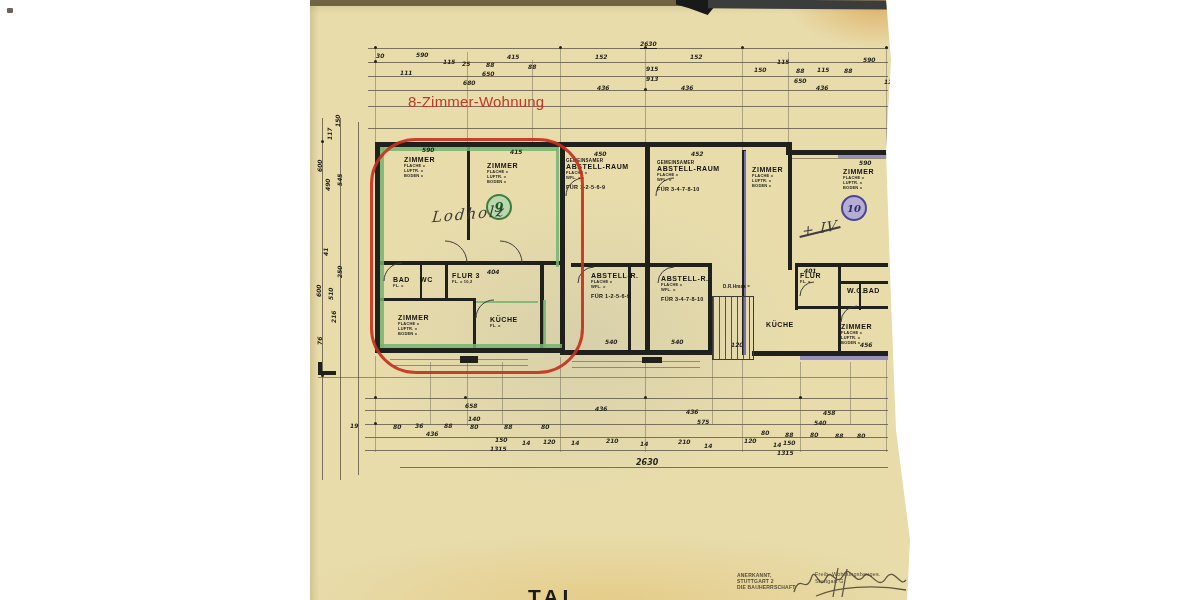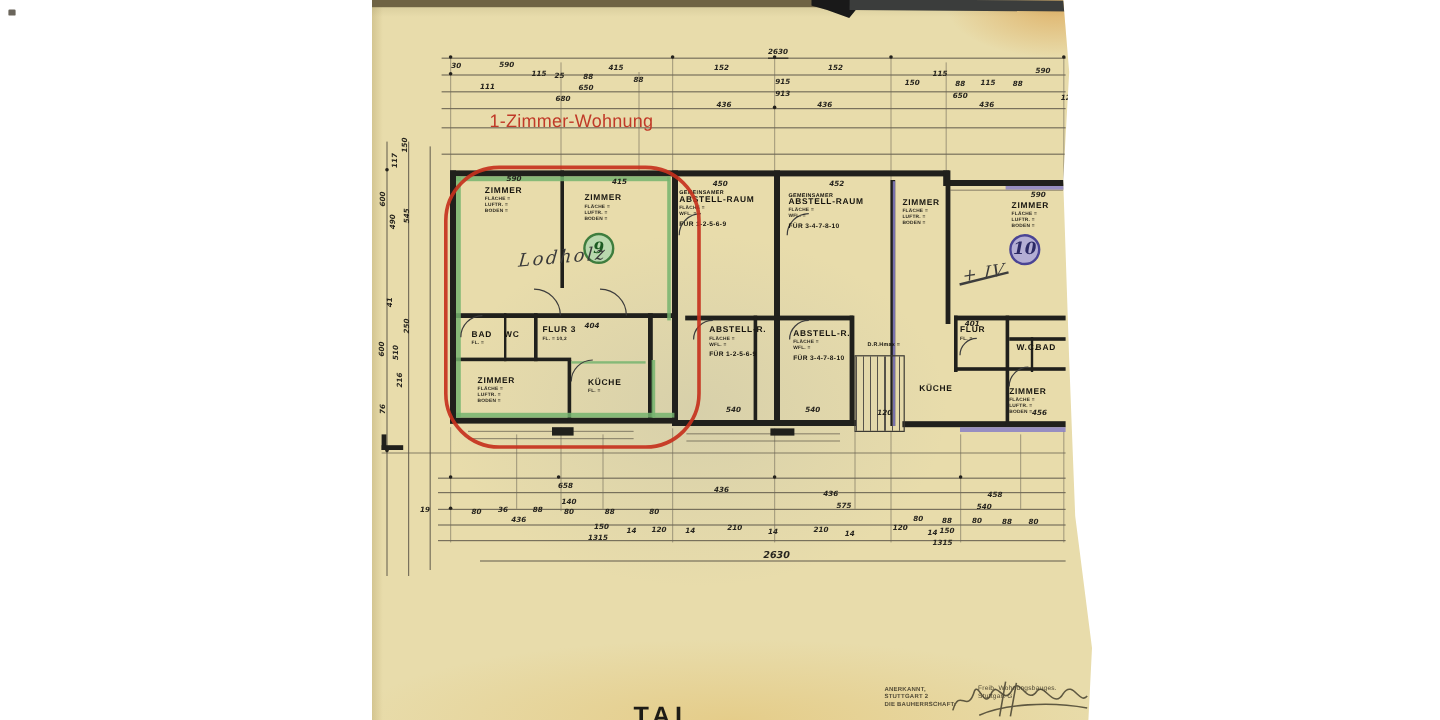--- a/index.html
+++ b/index.html
@@ -39,21 +39,21 @@
   .room .fur{font-size:5.5px;font-weight:bold;margin-top:3px;letter-spacing:.3px;}
   .dim{position:absolute;font-size:6px;font-weight:bold;font-style:italic;color:#26241e;font-family:"DejaVu Sans",sans-serif;white-space:nowrap;}
   .dim.rot{transform:rotate(-90deg);transform-origin:left top;}
   .dim.und{border-bottom:1px solid #26241e;padding-bottom:.5px;}
   
   .redrect{position:absolute;left:60px;top:138px;width:208px;height:230px;border:3px solid rgba(197,49,29,.92);border-radius:46px;}
   .redlabel{position:absolute;left:98px;top:93px;font-size:15px;color:#c03a28;letter-spacing:.2px;}
   .circ{position:absolute;width:22px;height:22px;border-radius:50%;display:flex;align-items:center;justify-content:center;
     font-family:"DejaVu Serif",serif;font-style:italic;font-weight:bold;}
   .circ.green{left:176px;top:194px;background:#b9d8ae;border:2px solid #3e7d3e;color:#1c5a22;font-size:13px;}
-  .circ.purple{left:531px;top:195px;background:#b4aed4;border:2px solid #4a4494;color:#2c2a66;font-size:14px;}
+  .circ.purple{left:531px;top:195px;background:#b4aed4;border:2px solid #4a4494;color:#2c2a66;font-size:10px;}
   .hw{position:absolute;font-family:"DejaVu Serif",serif;font-style:italic;color:#3a3a3a;white-space:nowrap;}
   .hw.name{left:122px;top:205px;font-size:15px;letter-spacing:2px;transform:rotate(-5deg) skewX(-10deg);}
   .hw.mark{left:492px;top:220px;font-size:14px;letter-spacing:1px;transform:rotate(-9deg) skewX(-12deg);}
   .hw-strike{position:absolute;left:489px;top:231px;width:42px;height:1.5px;background:#3d3d3d;transform:rotate(-14deg);}
   .stamp{position:absolute;left:427px;top:572px;color:#544d38;font-size:5px;line-height:6.2px;letter-spacing:.2px;font-weight:bold;}
   .stamp2{position:absolute;left:505px;top:571px;color:#4e4733;font-size:5.5px;line-height:6.5px;letter-spacing:.2px;}
   .tal{position:absolute;left:218px;top:585px;font-size:21px;font-weight:bold;letter-spacing:4px;color:#1d1b16;}
 </style>
 </head>
 <body>
@@ -363,21 +363,21 @@
       </div>
 
     <div class="circ green">9</div>
     <div class="circ purple">10</div>
 
     <div class="hw name">Lodholz</div>
     <div class="hw mark">+ IV</div>
     <div class="hw-strike"></div>
 
     <div class="redrect"></div>
-    <div class="redlabel">1-Zimmer-Wohnung</div>
+    <div class="redlabel">8-Zimmer-Wohnung</div>
 
     <div class="stamp">
       <div>ANERKANNT,</div>
       <div>STUTTGART 2</div>
       <div>DIE BAUHERRSCHAFT:</div>
     </div>
     <div class="stamp2">
       <div>Freib. Wohnungsbauges.</div>
       <div>Stuttgart G</div>
     </div>

